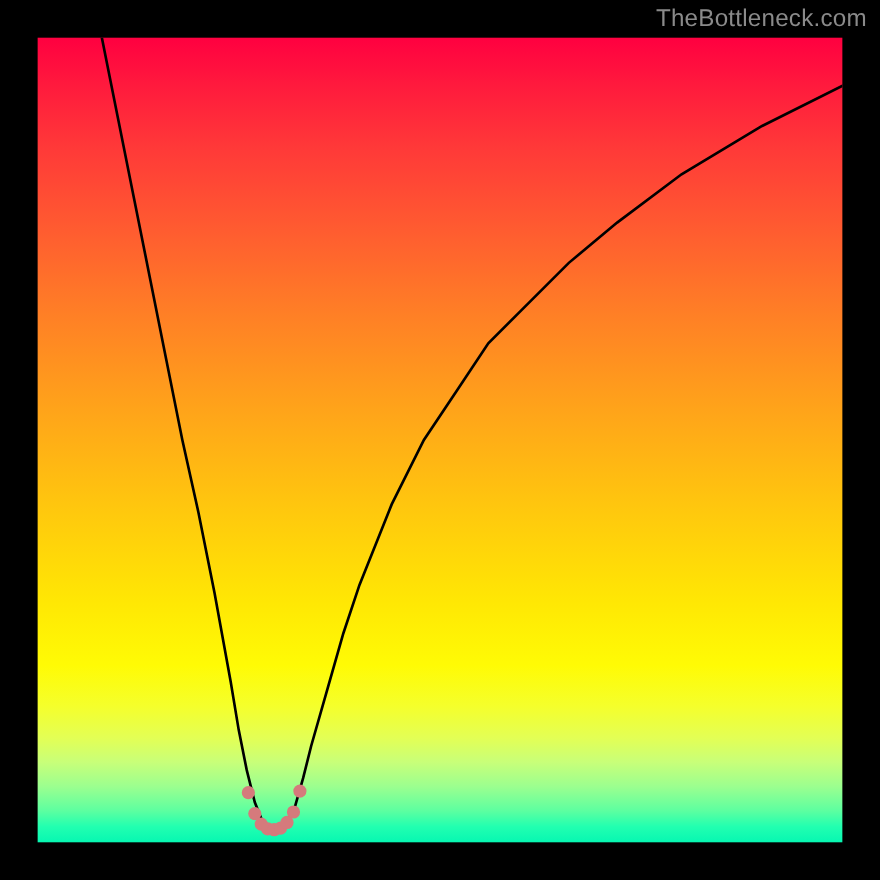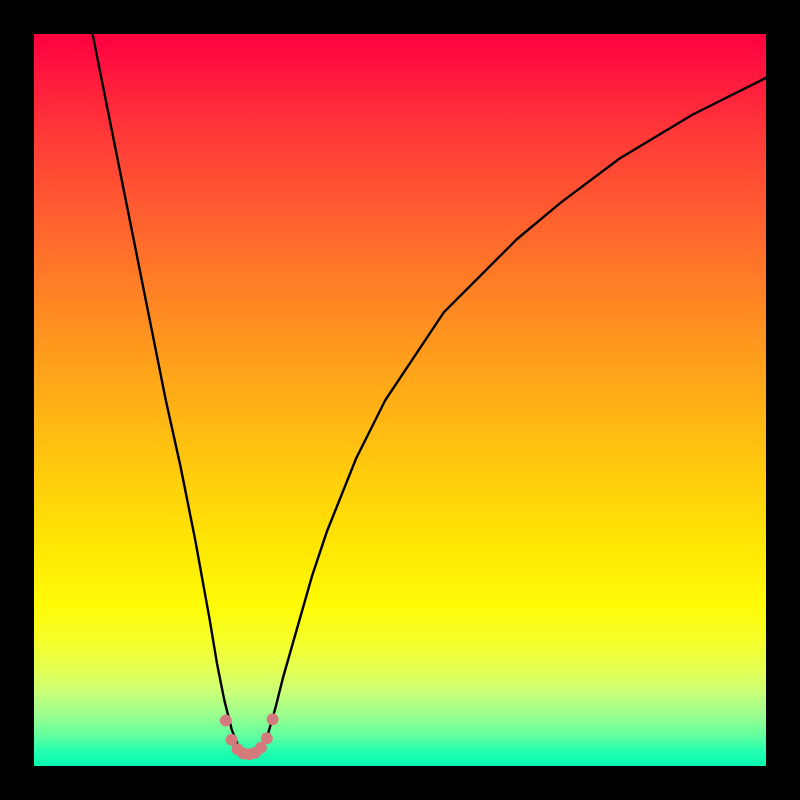--- a/index.html
+++ b/index.html
@@ -73,20 +73,21 @@
   }
   .marker {
     fill: #d57a7c;
     stroke: none;
   }
 </style>
 </head>
 <body>
 
 <div class="frame">
+  <div class="watermark">TheBottleneck.com</div>
 
   <div class="plot-area">
     <div class="gradient"></div>
     <svg class="curves" viewBox="0 0 732 732" preserveAspectRatio="none">
       <path id="curve-path" class="curve-line" d="M58.56 0.00 L73.20 73.20 L87.84 146.40 L102.48 219.60 L117.12 292.80 L131.76 366.00 L146.40 431.88 L161.04 505.08 L175.68 585.60 L183.00 629.52 L190.32 666.12 L197.64 695.40 L204.96 713.70 L212.28 720.29 L219.60 720.29 L226.92 713.70 L234.24 699.06 L241.56 673.44 L248.88 644.16 L263.52 592.92 L278.16 541.68 L292.80 497.76 L322.08 424.56 L351.36 366.00 L380.64 322.08 L409.92 278.16 L439.20 248.88 L483.12 204.96 L527.04 168.36 L585.60 124.44 L658.80 80.52 L732.00 43.92"></path>
       <g id="marker-group">
           <circle cx="191.78" cy="686.62" r="6" class="marker"></circle>
           <circle cx="197.64" cy="705.65" r="6" class="marker"></circle>
           <circle cx="203.50" cy="715.16" r="6" class="marker"></circle>
           <circle cx="209.35" cy="719.56" r="6" class="marker"></circle>

